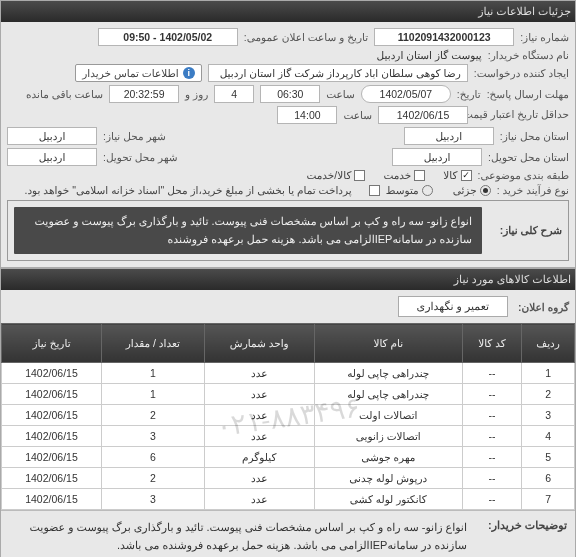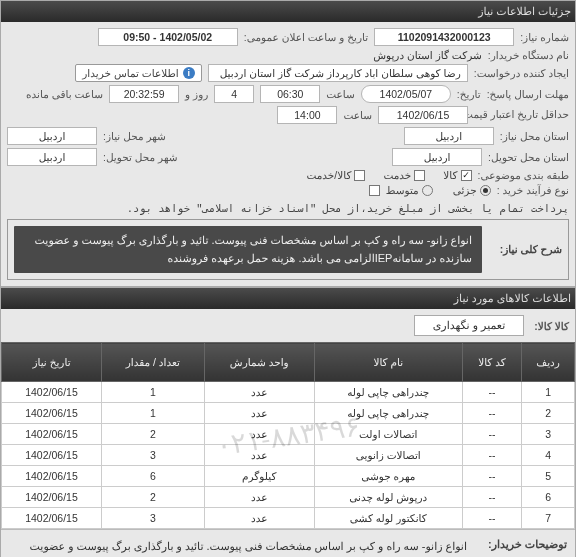--- a/index.html
+++ b/index.html
@@ -12,21 +12,21 @@
 .val { background: #fff; border: 1px solid #b5b5b5; padding: 2px 6px; min-width: 60px; display: inline-block; font-size: 10.5px; text-align: center; color: #333; }
 .val.long { min-width: 140px; font-weight: bold; }
 .contact-tab { display: inline-flex; align-items: center; background: #fff; border: 1px solid #999; padding: 2px 6px; border-radius: 2px; gap: 4px; font-size: 10.5px; color: #444; }
 .icon-info { width: 12px; height: 12px; border-radius: 50%; background: #3b7cc4; color: #fff; display: inline-flex; align-items: center; justify-content: center; font-size: 9px; font-weight: bold; }
 .chk-line { display: flex; gap: 18px; align-items: center; }
 .chk { display: inline-flex; align-items: center; gap: 3px; font-size: 10.5px; color: #444; }
 .chk-box { width: 11px; height: 11px; border: 1px solid #777; background: #fff; display: inline-flex; align-items: center; justify-content: center; font-size: 9px; color: #222; }
 .radio-line { display: flex; gap: 20px; align-items: center; }
 .radio-dot { width: 11px; height: 11px; border: 1px solid #777; border-radius: 50%; display: inline-flex; align-items: center; justify-content: center; }
 .radio-dot .inner { width: 5px; height: 5px; border-radius: 50%; background: #333; }
-.note { color: #444; font-size: 10.5px; margin-right: 0; font-family: Liberation Mono, monospace; }
+.note { color: #444; font-size: 10.5px; margin-right: 11px; }
 .desc-block { border: 1px solid #999; padding: 6px; margin-top: 4px; display: flex; }
 .desc-lbl { width: 80px; color: #444; font-weight: bold; font-size: 10.5px; padding-top: 8px; margin-top: 9px; }
 .desc-box { flex: 1; background: #494949; color: #eee; padding: 6px 10px; font-size: 11px; line-height: 1.6; border-radius: 1px; }
 .group-row { display: flex; align-items: center; gap: 10px; padding: 6px; }
 .group-val { background: #fff; border: 1px solid #aaa; padding: 3px 18px; font-size: 11px; color: #333; }
 table { width: 100%; border-collapse: collapse; font-size: 10.5px; }
 th { background: linear-gradient(#555, #333); color: #eee; padding: 13px 4px; font-weight: normal; border: 1px solid #666; }
 td { background: #fff; padding: 4px; border: 1px solid #ccc; text-align: center; color: #333; }
 .watermark { position: absolute; top: 50%; left: 50%; transform: translate(-50%, -50%) rotate(-8deg); font-size: 28px; color: rgba(0,0,0,0.15); pointer-events: none; z-index: 5; letter-spacing: 2px; }
 .table-wrap { position: relative; }
@@ -43,21 +43,21 @@
 
     <div class="frow">
       <span class="lbl">شماره نیاز:</span>
       <span class="val long">1102091432000123</span>
       <span class="lbl">تاریخ و ساعت اعلان عمومی:</span>
       <span class="val long">1402/05/02 - 09:50</span>
     </div>
 
     <div class="frow">
       <span class="lbl">نام دستگاه خریدار:</span>
-      <span class="lbl" style="color:#333;">شرکت گاز استان درپوش</span>
+      <span class="lbl" style="color:#333;">پیوست گاز استان اردبیل</span>
     </div>
 
     <div class="frow">
       <span class="lbl">ایجاد کننده درخواست:</span>
       <span class="val" style="min-width:260px; text-align:right; padding-right:6px;">رضا کوهی سلطان اباد کارپرداز شرکت گاز استان اردبیل</span>
       <span class="contact-tab">
         <span class="icon-info">i</span>
         <span>اطلاعات تماس خریدار</span>
       </span>
     </div>
@@ -140,21 +140,21 @@
       <div class="desc-box">انواع زانو- سه راه و کپ بر اساس مشخصات فنی پیوست. تائید و بارگذاری برگ پیوست و عضویت سازنده در سامانهIEPالزامی می باشد. هزینه حمل برعهده فروشنده</div>
     </div>
 
   </div>
 </div>
 
 <div class="panel">
   <div class="panel-header">اطلاعات کالاهای مورد نیاز</div>
 
   <div class="group-row">
-    <span class="lbl" style="font-weight:bold;">کالا کالا:</span>
+    <span class="lbl" style="font-weight:bold;">گروه اعلان:</span>
     <span class="group-val">تعمیر و نگهداری</span>
   </div>
 
   <div class="table-wrap">
     <div class="watermark">۰۲۱-۸۸۳۴۹۶</div>
     <table>
       <thead>
           <tr id="thead-row">
             <th>ردیف</th>
             <th>کد کالا</th>

